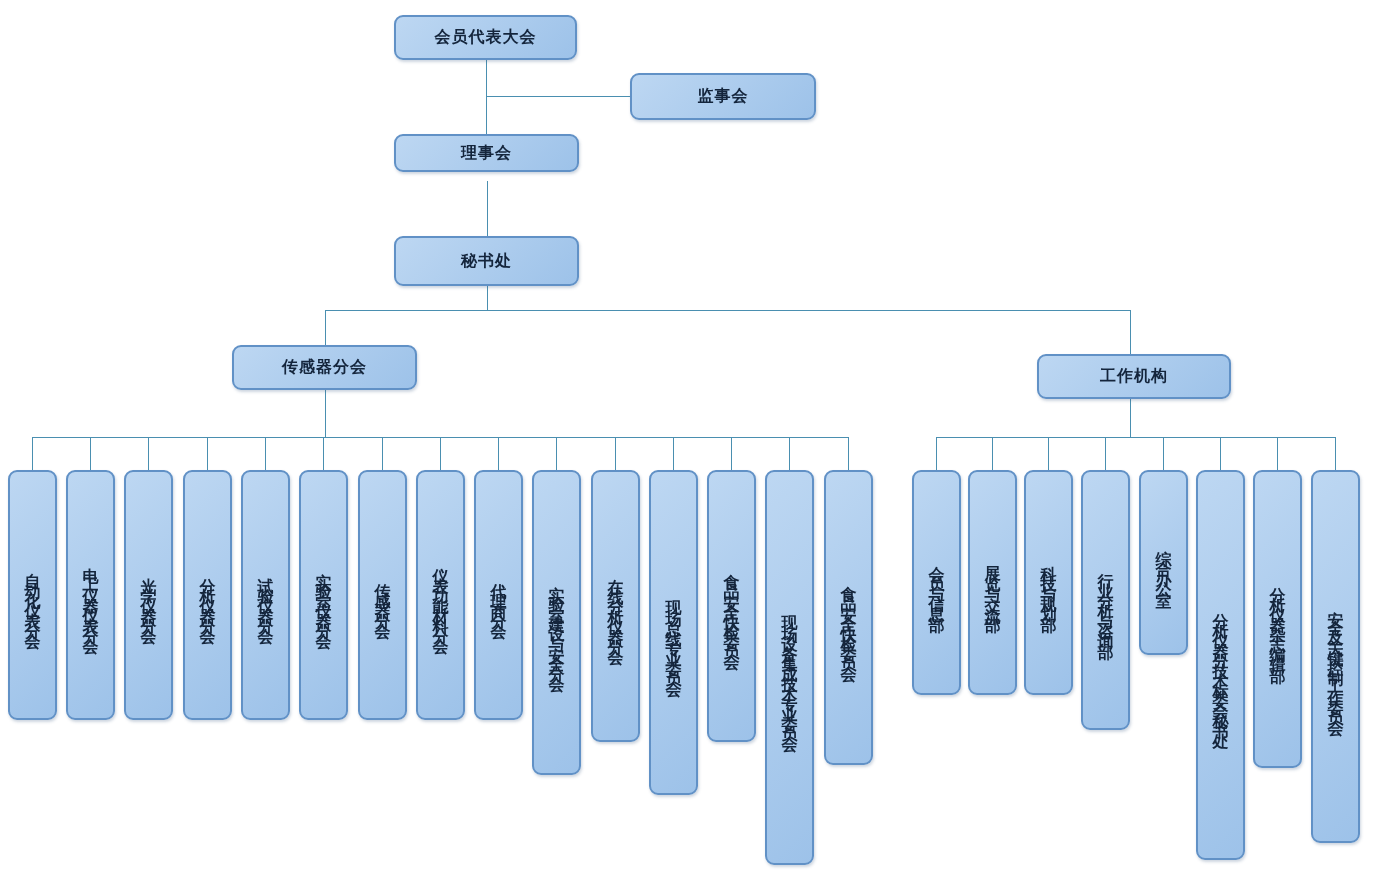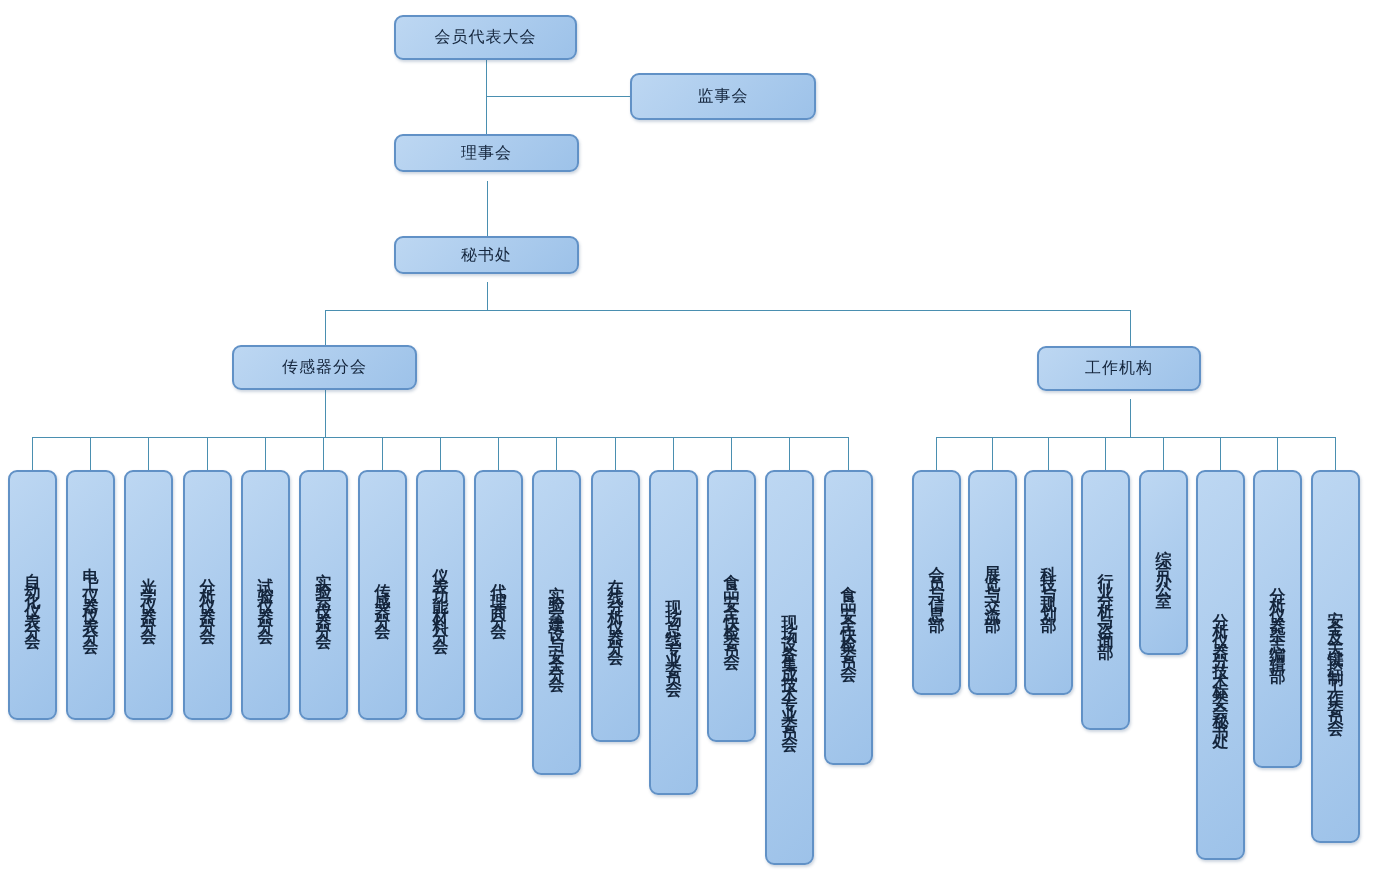--- a/index.html
+++ b/index.html
@@ -34,21 +34,21 @@
     background: linear-gradient(135deg, var(--box-fill-light) 0%, var(--box-fill-dark) 100%);
     border: 2px solid var(--box-border);
     border-radius: 9px;
     display: flex;
     align-items: center;
     justify-content: center;
     box-shadow: 1px 2px 3px rgba(60, 90, 130, 0.25);
   }
   .hbox span {
     font-size: 16px;
-    font-weight: normal;
+    font-weight: bold;
     color: var(--box-text);
     letter-spacing: 1px;
     white-space: nowrap;
   }
   
   .vbox {
     position: absolute;
     top: 470px;
     width: 49px;
     background: linear-gradient(135deg, var(--box-fill-light) 0%, var(--box-fill-dark) 100%);
@@ -114,27 +114,27 @@
 
   <div class="hbox" style="left:394px;top:15px;width:183px">
       <span>会员代表大会</span>
     </div>
   <div class="hbox" style="left:630px;top:73px;width:186px;height:47px">
       <span>监事会</span>
     </div>
   <div class="hbox" style="left:394px;top:134px;width:185px;height:38px">
       <span>理事会</span>
     </div>
-  <div class="hbox" style="left:394px;top:236px;width:185px;height:38px">
+  <div class="hbox" style="left:394px;top:236px;width:185px;height:50px">
       <span>秘书处</span>
     </div>
   <div class="hbox" style="left:232px;top:345px;width:185px">
       <span>传感器分会</span>
     </div>
-  <div class="hbox" style="left:1037px;top:346px;width:164px">
+  <div class="hbox" style="left:1037px;top:354px;width:194px">
       <span>工作机构</span>
     </div>
 
   <div class="vbox" style="left:8px;height:250px">
       <span>自动化仪表分会</span>
     </div>
   <div class="vbox" style="left:66px;height:250px">
       <span>电工仪器仪表分会</span>
     </div>
   <div class="vbox" style="left:124px;height:250px">

